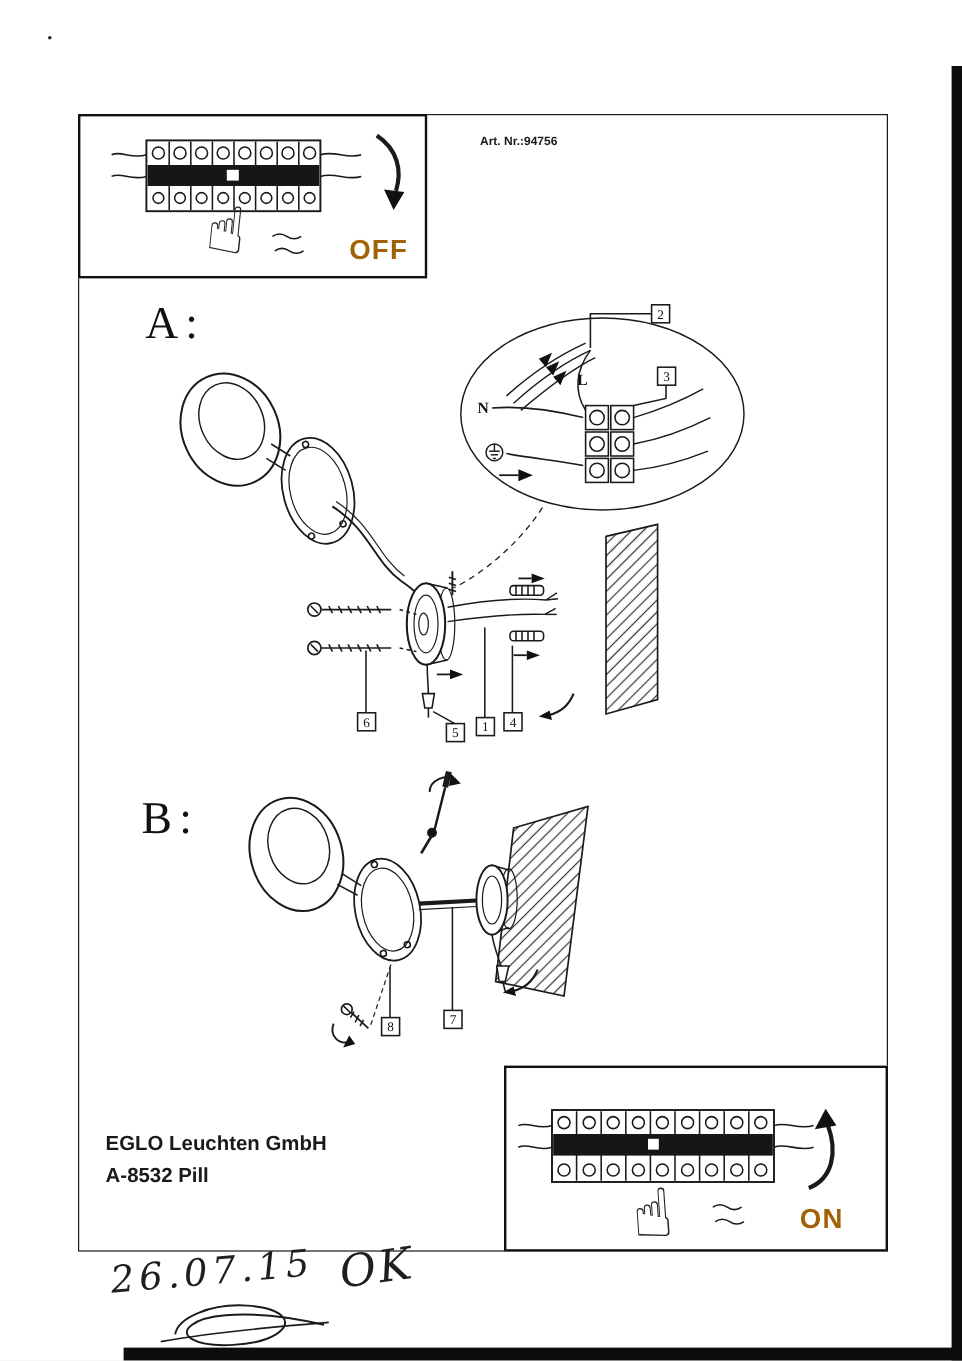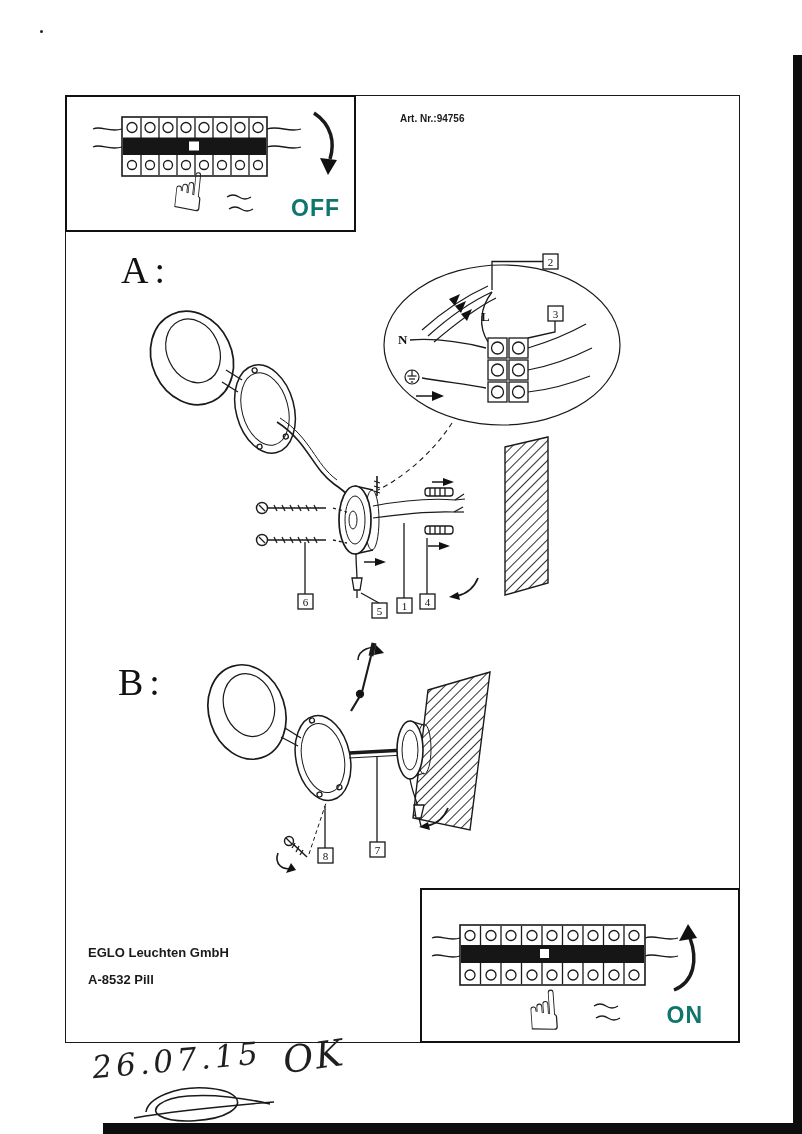--- a/index.html
+++ b/index.html
@@ -3,28 +3,28 @@
 <meta charset="utf-8">
 <style>
   html,body{margin:0;padding:0;background:#e8e8e8;}
   .page{position:relative;width:802px;height:1134px;background:#ffffff;overflow:hidden;
         font-family:"Liberation Sans",sans-serif;color:#1a1a1a;}
   .abs{position:absolute;}
   .main-border{left:65px;top:95px;width:675px;height:948px;border:1.6px solid #1a1a1a;box-sizing:border-box;}
   .inset-box{border:2.2px solid #111;box-sizing:border-box;background:#fff;}
   .off-box{left:65px;top:95px;width:291px;height:137px;}
   .on-box{left:420px;top:888px;width:320px;height:155px;}
-  .switch-label{position:absolute;font-weight:bold;font-size:23px;letter-spacing:1px;color:#0f766e;}
+  .switch-label{position:absolute;font-weight:bold;font-size:23px;letter-spacing:1px;color:#a16207;}
   .off-label{right:14px;bottom:8px;}
   .on-label{right:35px;bottom:12px;}
   .art-nr{left:400px;top:113px;font-size:10px;font-weight:bold;}
   .section-label{font-family:"Liberation Serif",serif;font-size:38px;letter-spacing:6px;color:#111;}
   .section-a{left:121px;top:248px;}
   .section-b{left:118px;top:660px;}
-  .address{left:88px;top:939px;font-size:13px;font-weight:bold;line-height:27px;}
+  .address{left:88px;top:939px;font-size:17px;font-weight:bold;line-height:27px;}
   .hw{font-family:"DejaVu Serif",serif;font-style:italic;color:#1f1f1f;}
   .hw-date{left:92px;top:1042px;font-size:31px;letter-spacing:4px;transform:rotate(-5deg);}
   .hw-ok{left:283px;top:1035px;font-size:37px;letter-spacing:2px;transform:rotate(-8deg);}
   .scan-strip{background:#0d0d0d;}
   .dot{left:40px;top:30px;width:3px;height:3px;border-radius:50%;background:#222;}
   svg{display:block;}
   svg text{font-family:"Liberation Serif",serif;fill:#111;}
   .callout-num{font-size:11px;text-anchor:middle;}
   .wire-label{font-size:13px;font-weight:bold;}
   .hand-glyph{font-family:"DejaVu Sans",sans-serif;fill:#222;}

